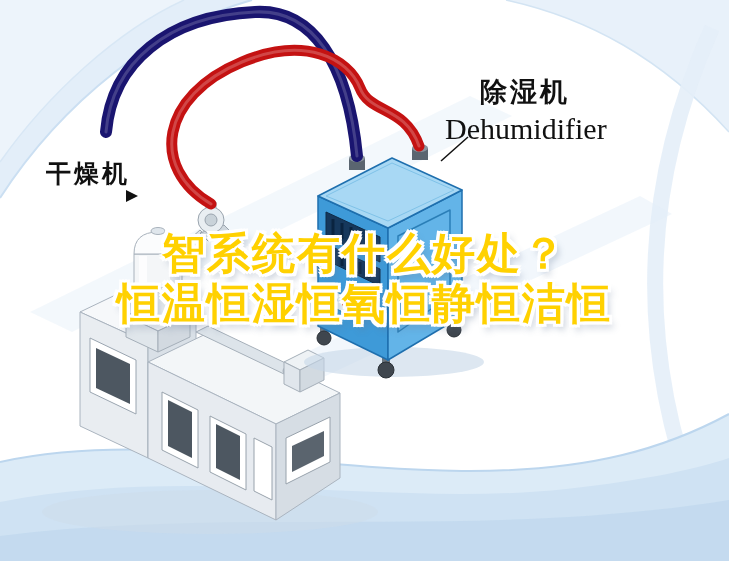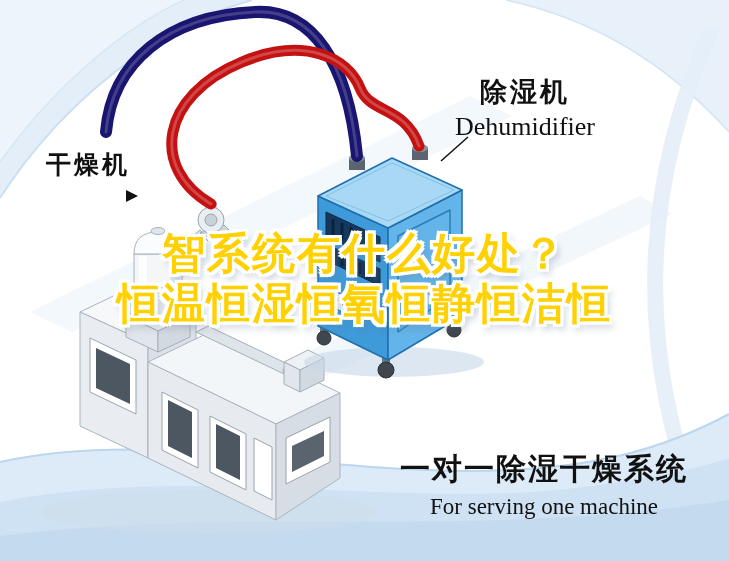--- a/index.html
+++ b/index.html
@@ -18,22 +18,22 @@
     overflow:hidden;
     background:#ffffff;
     font-family:"DejaVu Sans","Liberation Sans",sans-serif;
   }
   .stage svg.art{position:absolute;left:0;top:0;z-index:1;}
   .label{position:absolute;z-index:2;text-align:center;color:#111;}
   .label .zh{font-weight:bold;letter-spacing:3px;}
   .label .en{font-family:"Liberation Serif","DejaVu Serif",serif;font-weight:normal;}
   .label-dehu{left:445px;top:74px;width:160px;}
   .label-dehu .zh{font-size:27px;}
-  .label-dehu .en{font-size:26px;margin-top:2px;}
-  .label-hopper{left:36px;top:148px;width:104px;}
+  .label-dehu .en{font-size:30px;margin-top:2px;}
+  .label-hopper{left:36px;top:157px;width:104px;}
   .label-hopper .zh{font-size:25px;}
   .label-hopper .en{font-size:21px;margin-top:2px;}
   .title{
     position:absolute;left:0;top:229px;width:100%;z-index:3;
     text-align:center;
     font-size:43px;font-weight:bold;letter-spacing:2px;line-height:1.16;
     color:var(--title-yellow);
     text-shadow:
       -3px -3px 0 var(--title-outline), 3px -3px 0 var(--title-outline),
       -3px  3px 0 var(--title-outline), 3px  3px 0 var(--title-outline),
@@ -198,18 +198,14 @@
 
   <div class="label label-hopper">
     <div class="zh">干燥机</div>
   </div>
 
   <div class="title">
     <div>智系统有什么好处？</div>
     <div>恒温恒湿恒氧恒静恒洁恒</div>
   </div>
 
-  <div class="caption">
-    <div class="zh">一对一除湿干燥系统</div>
-    <div class="en">For serving one machine</div>
-  </div>
 
 </div>
 
 </body></html>

